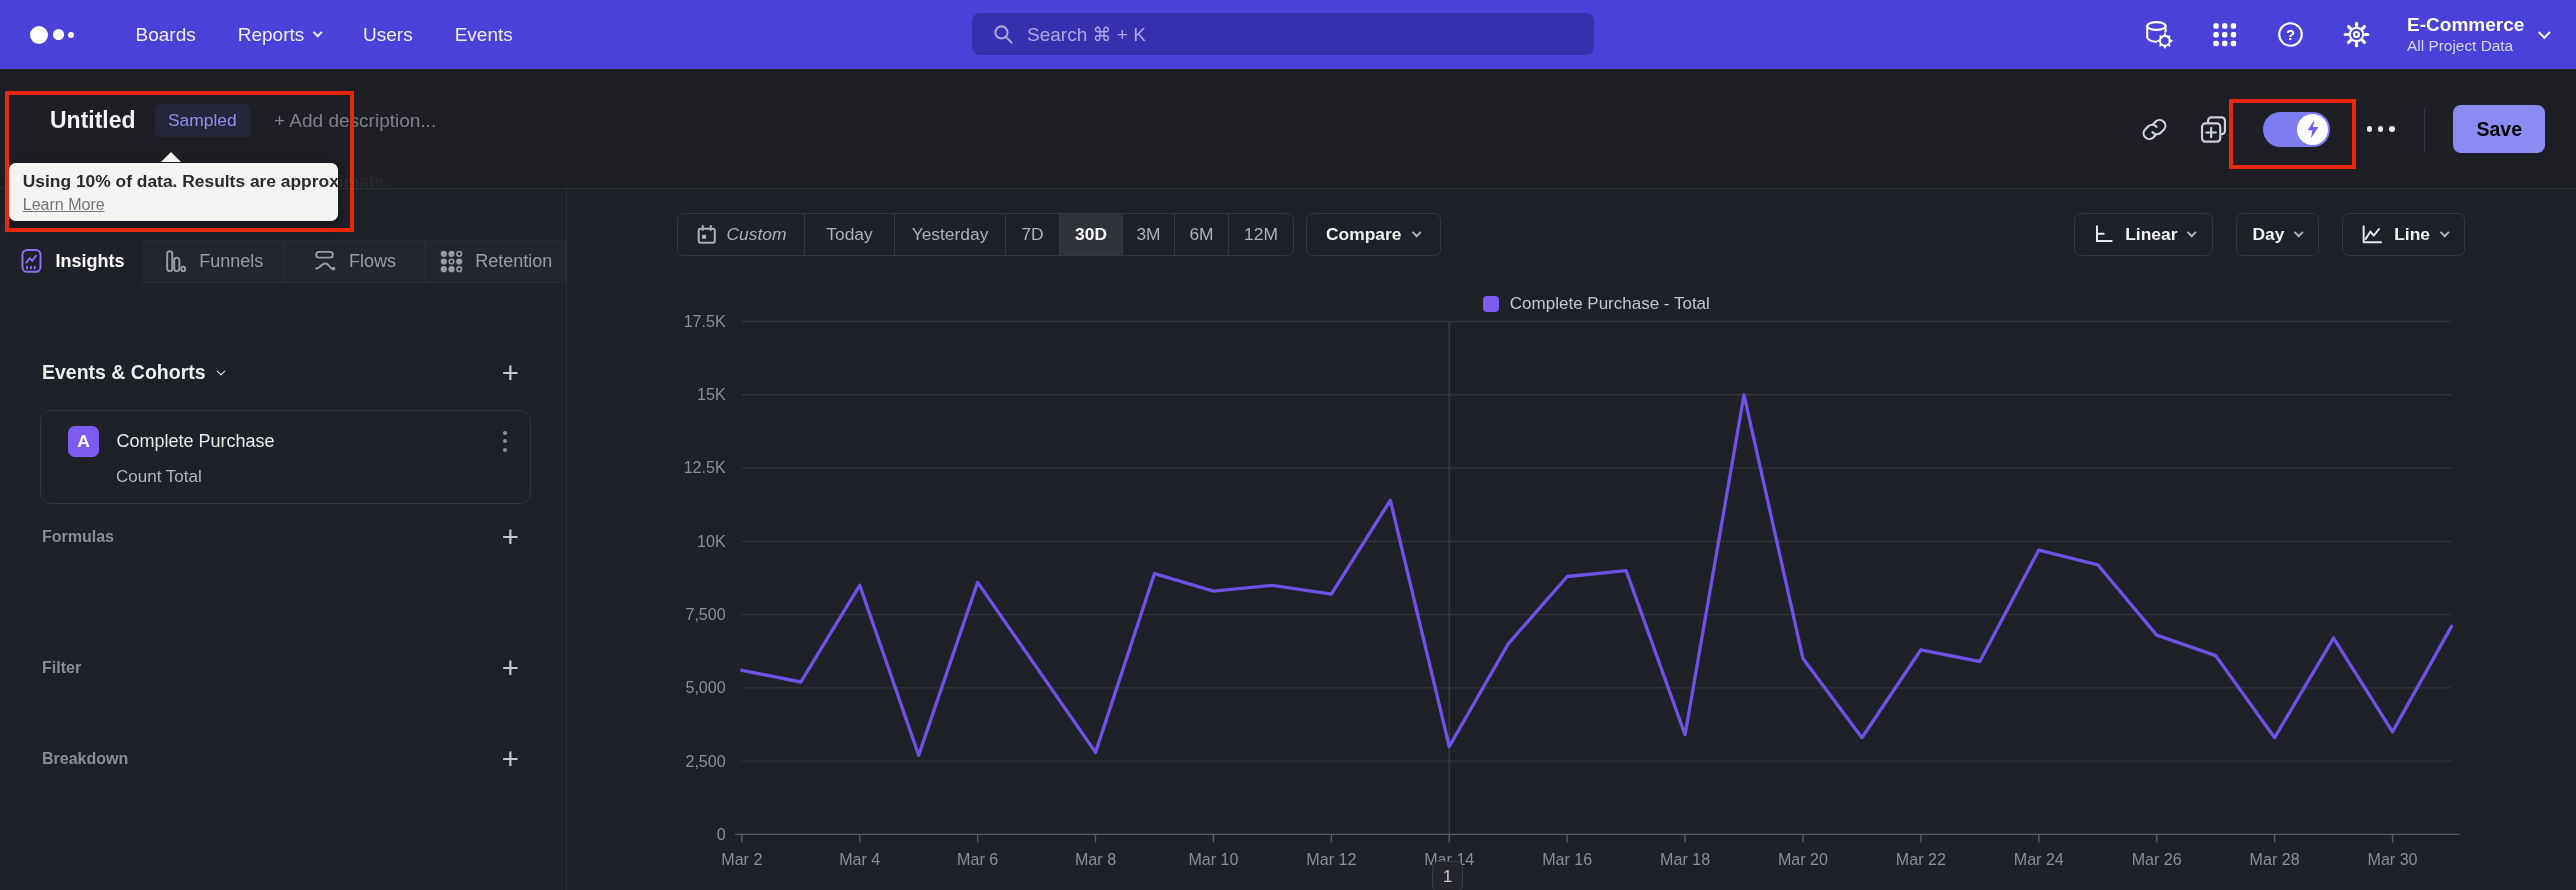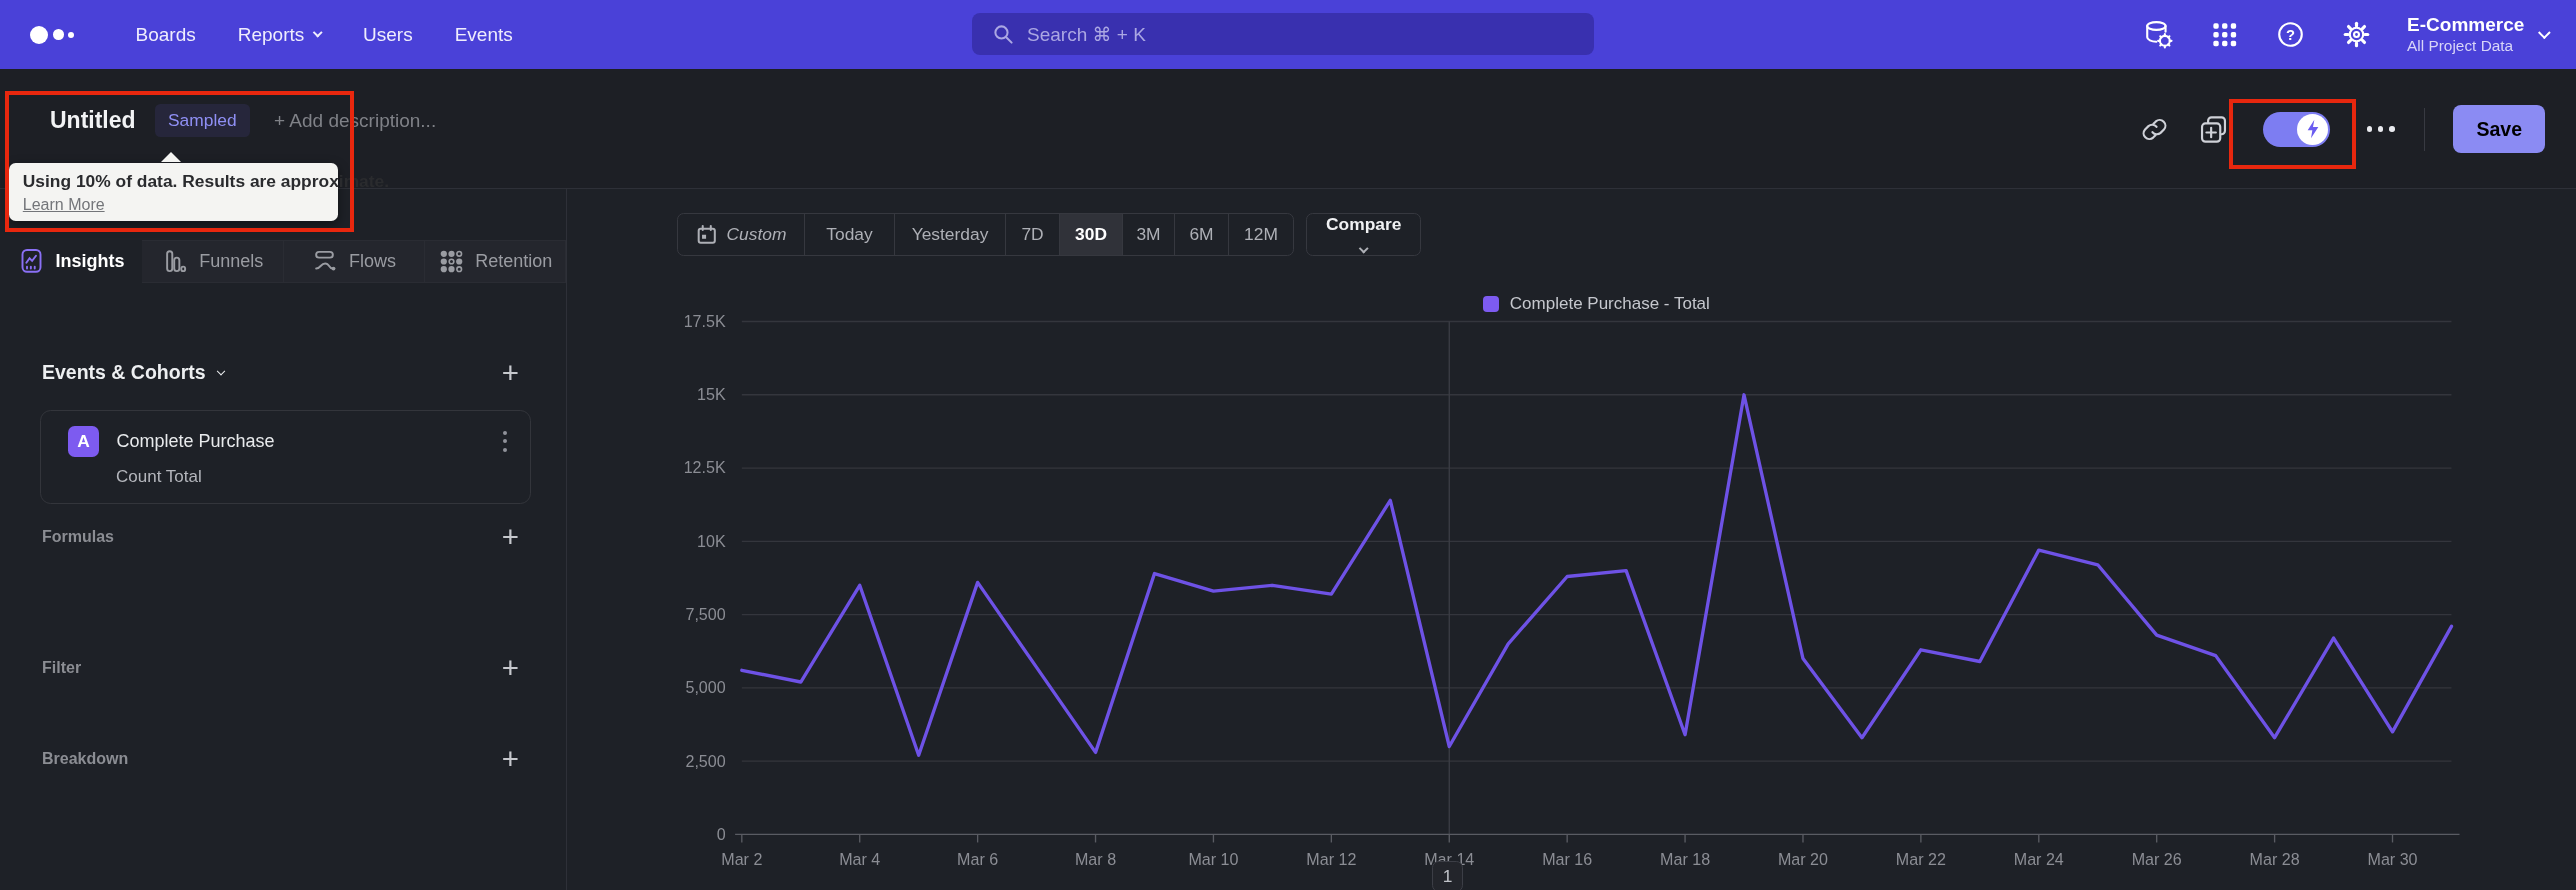--- a/index.html
+++ b/index.html
@@ -83,21 +83,21 @@
   
   .seg-control { position:absolute; left:677px; top:213px; height:43px; display:flex; border:1.3px solid #36383F;
                  border-radius:6.7px; overflow:hidden; }
   .seg { display:flex; align-items:center; justify-content:center; gap:9.4px; font-size:17.4px; color:#AEB0B6;
          border-right:1.3px solid #36383F; height:100%; }
   .seg:last-child { border-right:none; }
   .seg.active { background:#303239; color:#FFFFFF; font-weight:700; }
   .w-custom{width:127px;font-style:italic;} .w-today{width:90px;} .w-yday{width:111px;} .w-7d{width:54px;} .w-30d{width:63px;}
   .w-3m{width:52px;} .w-6m{width:54px;} .w-12m{width:64px;}
   .compare-btn { position:absolute; left:1306px; top:213px; height:43px; padding:0 19px; border:1.3px solid #36383F;
-                 border-radius:6.7px; display:flex; align-items:center; gap:12px; color:#F0F1F3; font-size:17.4px; font-weight:600;flex-direction:column; }
+                 border-radius:6.7px; display:flex; align-items:center; gap:12px; color:#F0F1F3; font-size:17.4px; font-weight:600; }
   .compare-btn .chev { color:#AEB0B6; }
   .right-controls { position:absolute; right:111px; top:213px; height:43px; display:flex; gap:23px; }
   .ctl-btn { height:43px; border:1.3px solid #36383F; border-radius:6.7px; display:flex; align-items:center;
              justify-content:center; gap:10.7px; color:#F0F1F3; font-size:17.4px; font-weight:600; padding:0 16px; }
   .ctl-btn .chev { color:#AEB0B6; }
 
   
   .legend { position:absolute; left:741px; top:294px; width:1711px; display:flex; align-items:center; justify-content:center; gap:10.7px; }
   .legend-sq { width:16px; height:16px; border-radius:4px; background:var(--accent,#7D5BF0); }
   .legend-label { color:#C5C7CD; font-size:17px; }
@@ -366,20 +366,42 @@
     <div class="seg w-12m">
         <span>12M</span>
       </div>
   </div>
 
   <div class="compare-btn">
     <span>Compare</span>
       <span class="chev"></span>
   </div>
 
+  <div class="right-controls">
+    <div class="ctl-btn">
+      <svg width="24" height="24" viewBox="0 0 36 36" fill="none" stroke="#E8E9EE" stroke-width="3" stroke-linecap="round">
+        <path d="M9 5 V 27 H 31"></path>
+          <line x1="9" y1="16" x2="19" y2="16"></line>
+      </svg>
+      <span>Linear</span>
+        <span class="chev"></span>
+    </div>
+    <div class="ctl-btn">
+      <span>Day</span>
+        <span class="chev"></span>
+    </div>
+    <div class="ctl-btn">
+      <svg width="24" height="24" viewBox="0 0 36 36" fill="none" stroke="#E8E9EE" stroke-width="3" stroke-linecap="round" stroke-linejoin="round">
+        <path d="M7 5 V 29 H 33"></path>
+          <polyline points="10,24 17,13 22,19 30,9"></polyline>
+      </svg>
+      <span>Line</span>
+        <span class="chev"></span>
+    </div>
+  </div>
 
   <div class="legend">
     <span class="legend-sq"></span>
     <span class="legend-label">Complete Purchase - Total</span>
   </div>
 
   <svg id="chart-svg" width="2009" height="590" viewBox="0 0 2995 880">
       <text x="236" y="823" text-anchor="end" fill="#8B8D94" font-size="24">0</text>
       <line x1="260" y1="705.7142857142857" x2="2810" y2="705.7142857142857" stroke="#34363D" stroke-width="2"></line>
       <text x="236" y="713.7142857142857" text-anchor="end" fill="#8B8D94" font-size="24">2,500</text>

